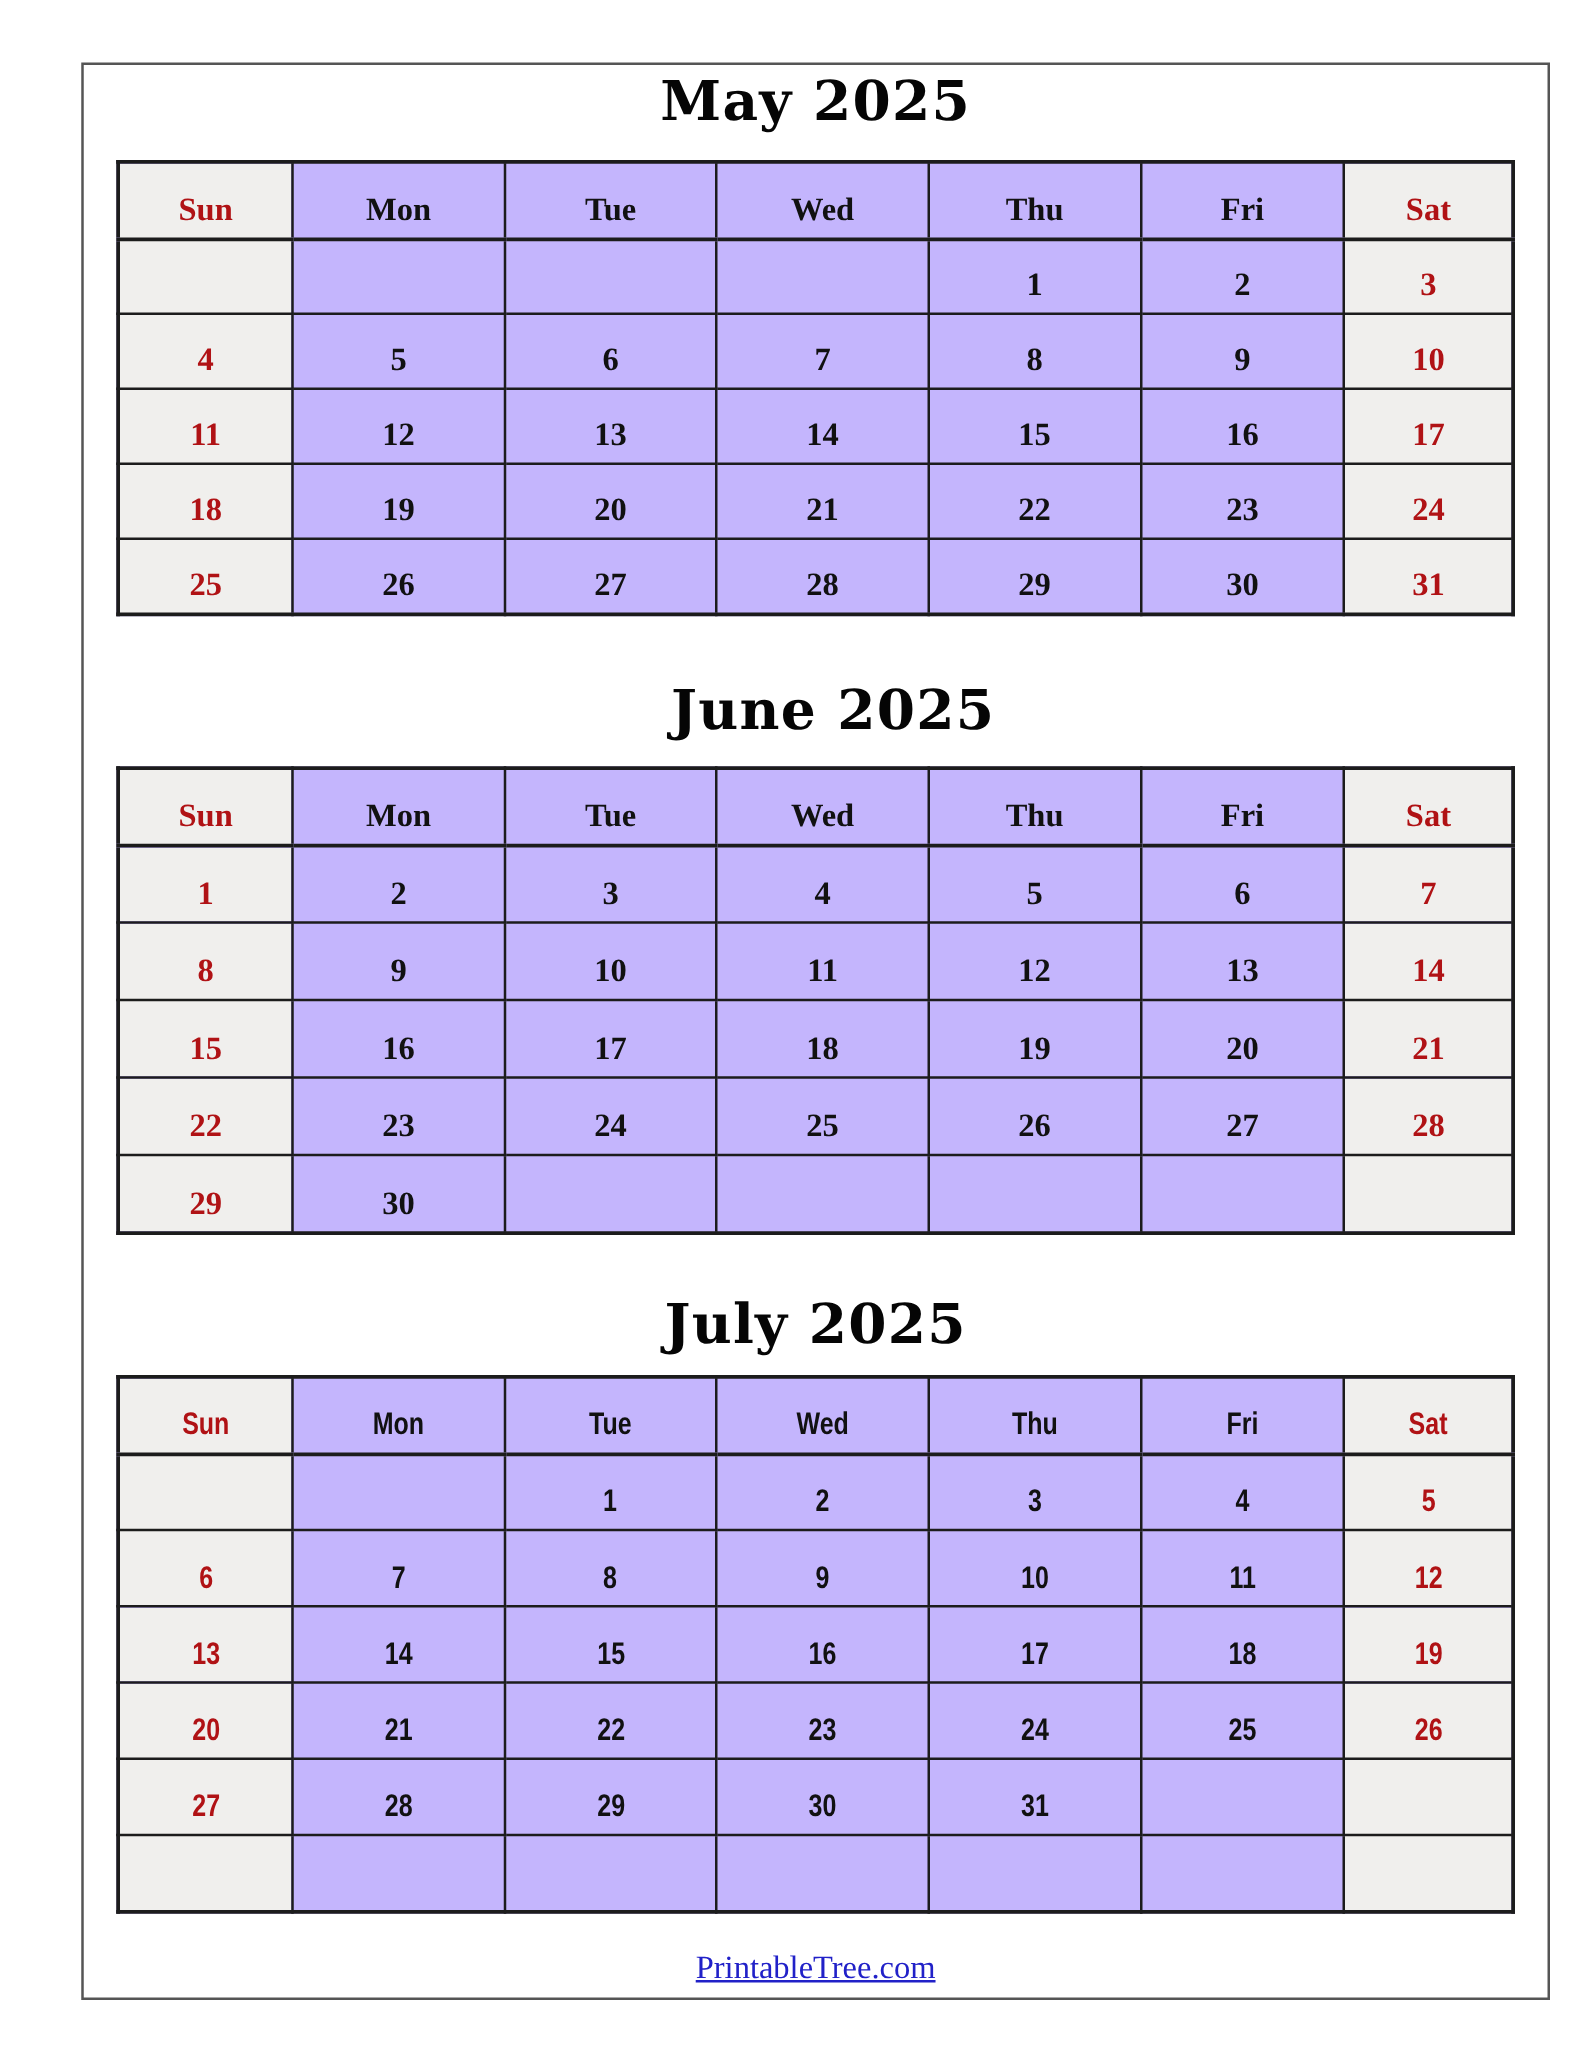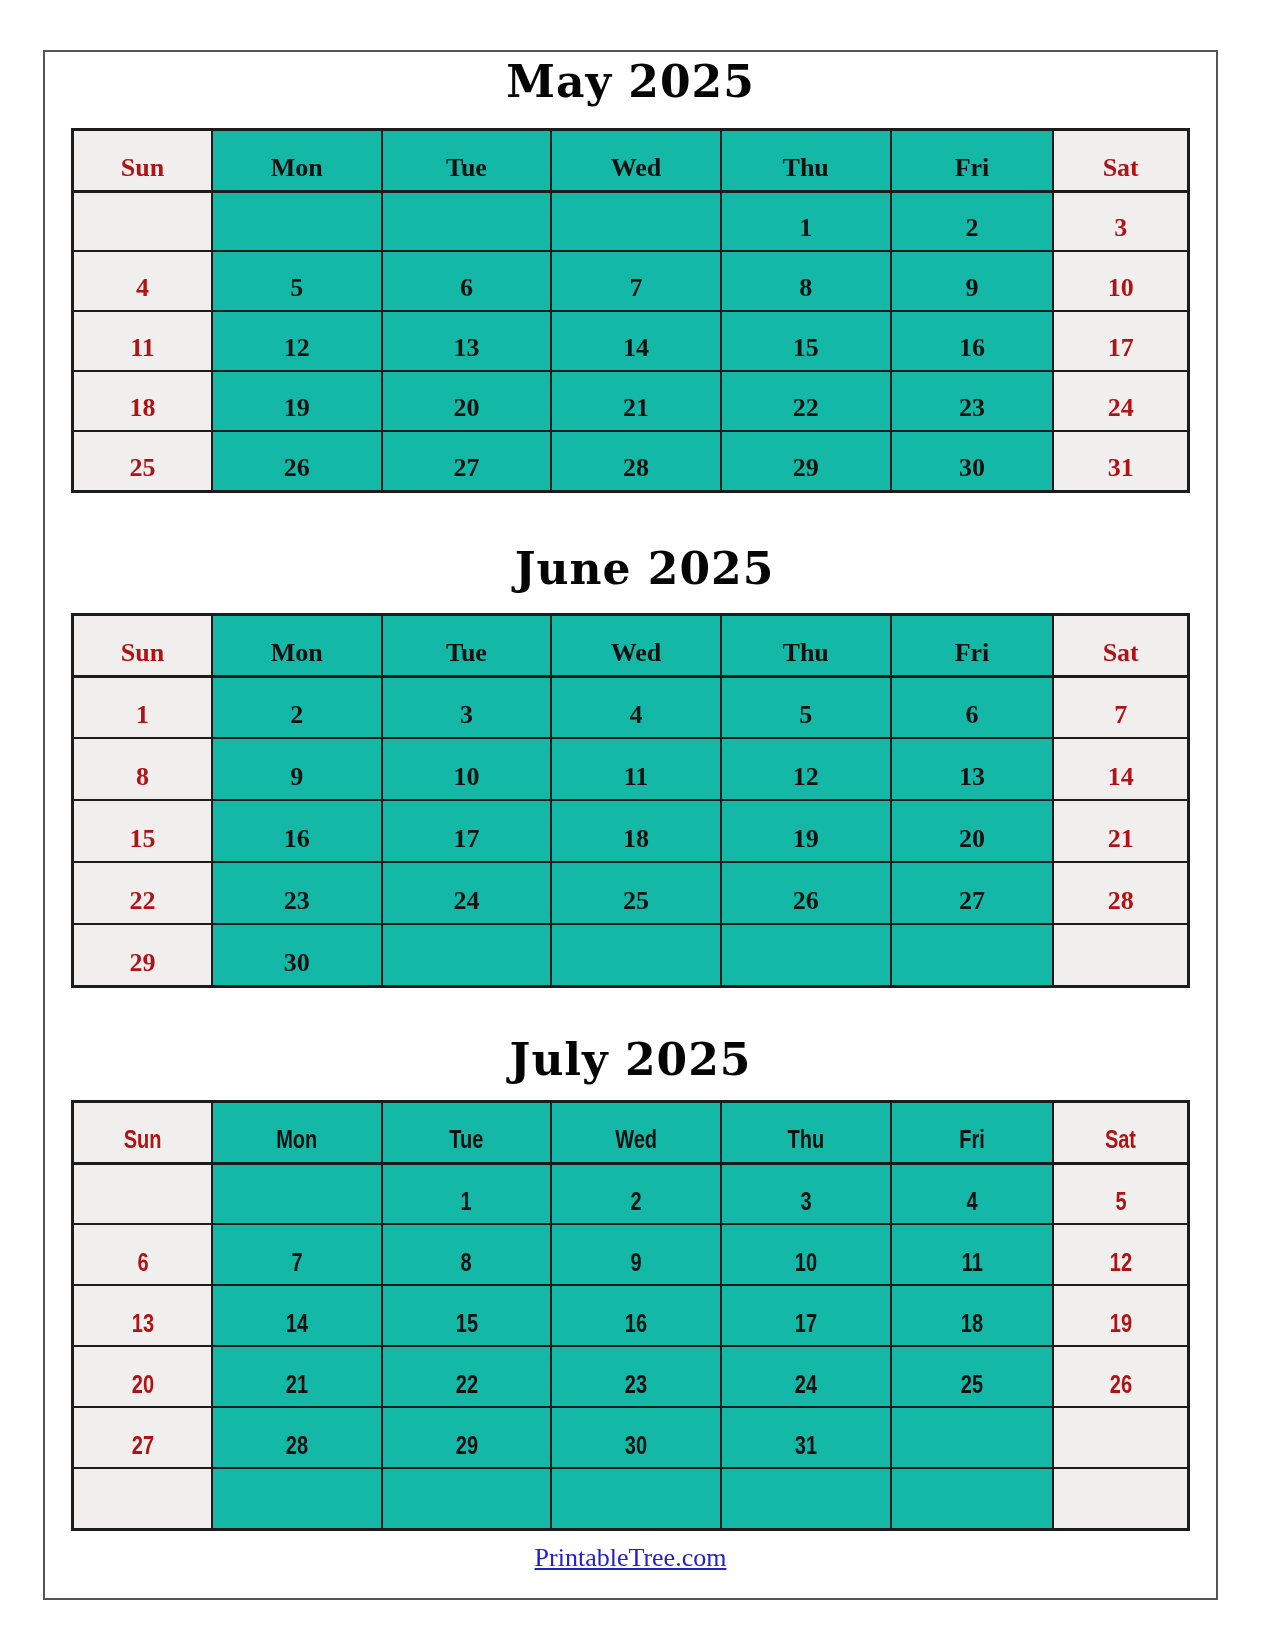--- a/index.html
+++ b/index.html
@@ -12,42 +12,42 @@
     --link-blue:#2121c8;
     --page-bg:#ffffff;
   }
   *{box-sizing:border-box;margin:0;padding:0;}
   html,body{background:#ffffff;}
   body{
     width:1275px;height:1650px;position:relative;
     font-family:"Liberation Serif",serif;
   }
   .sheet{
-    position:absolute;left:43px;top:50px;width:1175px;height:1550px;
+    position:absolute;left:65px;top:50px;width:1175px;height:1550px;
     border:2px solid var(--page-border);
     background:var(--page-bg);
   }
   .month-title{
     text-align:center;
     font-family:"DejaVu Serif",serif;
     font-weight:800;
     font-size:44px;
     letter-spacing:1px;
     color:var(--title-text);
     line-height:1.18;
   }
   #month-may .month-title{margin:4px 0 20px;}
   #month-june .month-title{margin:50px 0 18px;padding-left:28px;}
   #month-july .month-title{margin:46px 0 14px;}
 
   table.cal{
     width:1119px;margin:0 auto;
     border-collapse:collapse;table-layout:fixed;
     border:3px solid var(--grid-border);
-    background:#14b8a6;
+    background:#c4b5fd;
   }
   table.cal th,table.cal td{
     border:2px solid var(--grid-border);
     text-align:center;vertical-align:bottom;
     padding-bottom:9px;line-height:1.05;
     font-weight:bold;font-size:26px;
     color:var(--weekday-text);
     overflow:hidden;
   }
   table.cal thead th{border-bottom:3px solid var(--grid-border);}
@@ -62,21 +62,21 @@
     color:var(--weekend-text);
   }
 
   
   .month--serif table.cal th,.month--serif table.cal td{font-family:"Liberation Serif",serif;}
   .month--condensed table.cal th,.month--condensed table.cal td{font-family:"Liberation Sans",sans-serif;font-size:25px;}
   .month--condensed .v{display:inline-block;transform:scaleX(0.8);transform-origin:center bottom;}
   .month--serif .v{display:inline-block;}
 
   .footer{
-    margin-top:12px;text-align:center;
+    margin-top:28px;text-align:center;
   }
   .footer a{
     font-family:"Liberation Serif",serif;
     font-size:26px;
     color:var(--link-blue);
     text-decoration:underline;
     cursor:pointer;
   }
 </style>
 </head>

